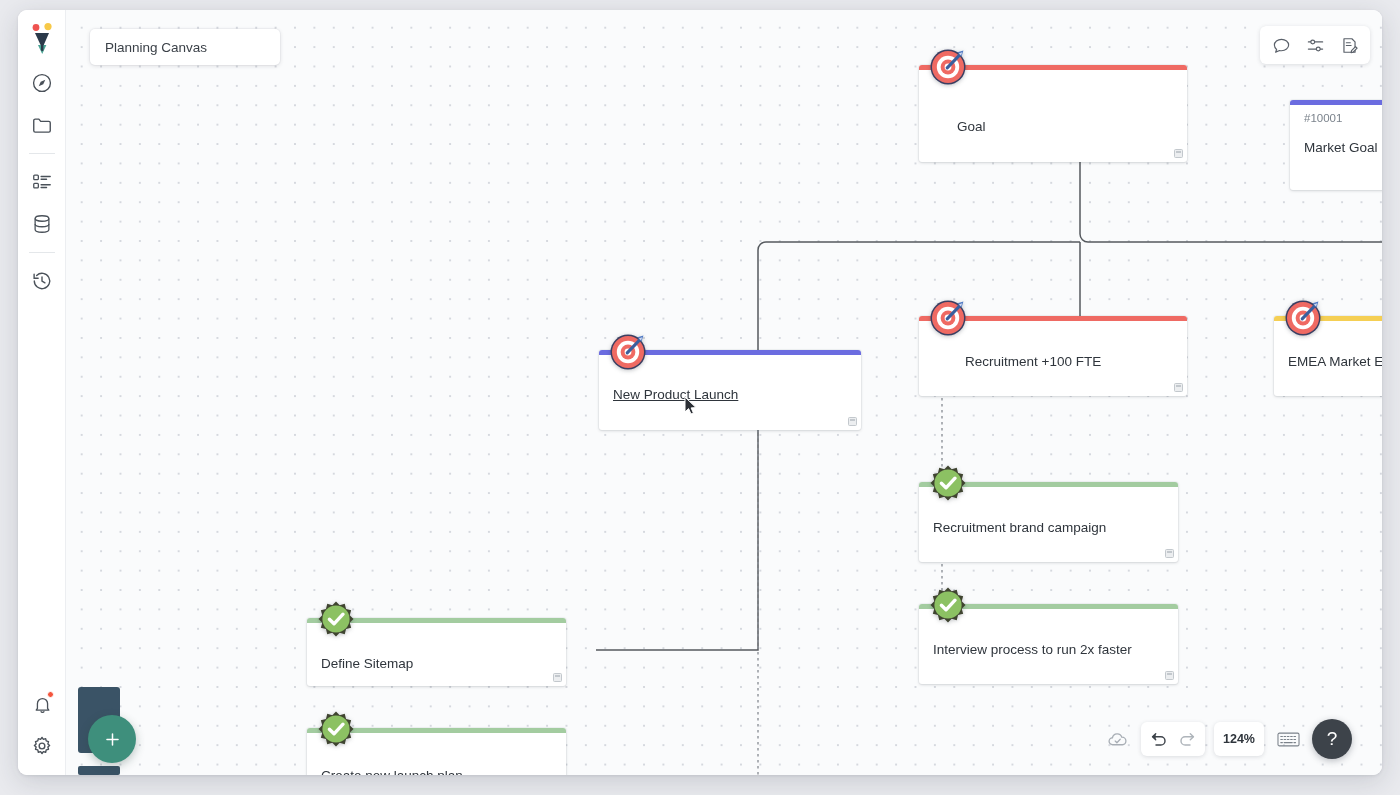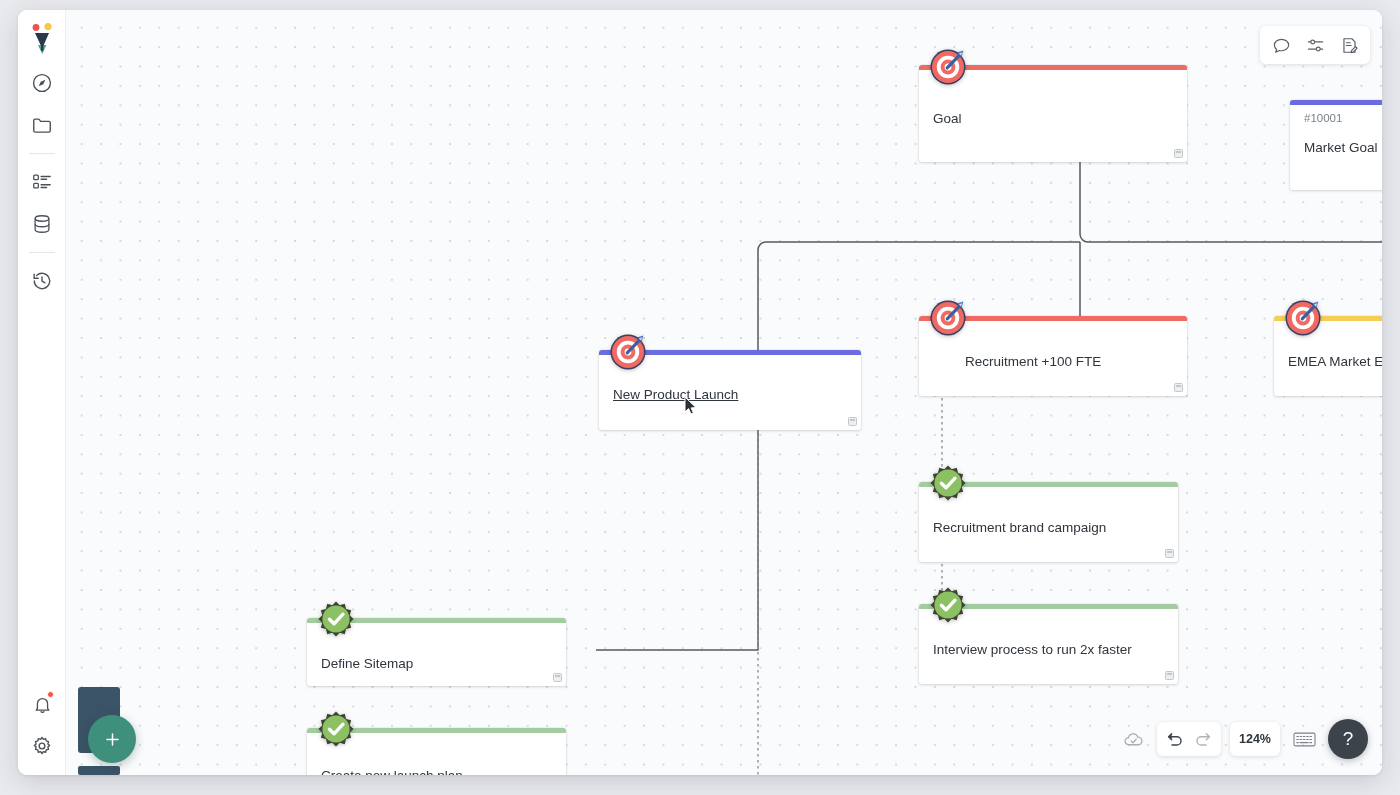--- a/index.html
+++ b/index.html
@@ -90,21 +90,21 @@
     z-index: 30;
   }
   .tool-btn {
     width: 30px; height: 30px;
     display: flex; align-items: center; justify-content: center;
     border-radius: 4px; color: #5a6069; cursor: pointer;
   }
 
   
   #bottom-tools {
-    position: absolute; right: 14px; bottom: 16px;
+    position: absolute; right: 30px; bottom: 16px;
     display: flex; align-items: center; gap: 9px;
     z-index: 30;
     text-align: center;
   }
   .bt-plain {
     width: 30px; height: 30px;
     display:flex; align-items:center; justify-content:center;
     color:#9aa1a9;
   }
   .bt-group {
@@ -284,20 +284,23 @@
       </g>
       <g fill="none" stroke="#8d9299" stroke-width="1.4" stroke-dasharray="2.5 3.5">
 
         <path d="M692 420 V765"></path>
 
         <path d="M876 340 V512 H883"></path>
         <path d="M876 512 V625 H883"></path>
       </g>
     </svg>
 
+    <div id="title-chip">
+      <span>Planning Canvas</span>
+    </div>
 
     <div id="top-tools">
       <div class="tool-btn">
         <svg width="19" height="19" viewBox="0 0 24 24" fill="none" stroke="#5a6069" stroke-width="1.5" stroke-linejoin="round">
           <path d="M21 11.4 c0 4-4 7.2-9 7.2 a11 11 0 0 1 -2.4-.3 L4.6 20.4 l1.2-3.3 A7.9 7.9 0 0 1 3 11.4 C3 7.4 7 4.2 12 4.2 s9 3.2 9 7.2 Z"></path>
         </svg>
       </div>
       <div class="tool-btn">
         <svg width="19" height="19" viewBox="0 0 24 24" fill="none" stroke="#5a6069" stroke-width="1.5" stroke-linecap="round">
           <path d="M3 7.5 H21 M3 16.5 H21"></path>
@@ -371,21 +374,21 @@
     <circle cx="21" cy="23" r="17.5" fill="#3b3f62"></circle>
     <circle cx="21" cy="23" r="16" fill="#ef6a63"></circle>
     <circle cx="21" cy="23" r="11.2" fill="#ffffff"></circle>
     <circle cx="21" cy="23" r="7.4" fill="#ef6a63"></circle>
     <circle cx="21" cy="23" r="3.4" fill="#ffffff"></circle>
     <path d="M20.2 23.8 L33 10.6" stroke="#3a5f9e" stroke-width="3.1" stroke-linecap="round"></path>
     <path d="M30.6 8.2 L36.4 6.4 L34.6 12.2 Z" fill="#4f79c4"></path>
     <path d="M31.8 9.4 L35.2 8.2 L34 11.6 Z" fill="#cfd9ee"></path>
   </svg>
           </div>
-          <div class="card-title" style="top: 46px;">Goal</div>
+          <div class="card-title" style="top: 54px; margin-left: 24px;">Goal</div>
           <div class="resize-handle"></div>
         </div>
         <div class="card" style="left: 1224px; top: 90px; width: 130px; height: 90px;">
           <div class="card-bar" style="background: rgb(107, 108, 224);"></div>
           <div class="card-key">#10001</div>
           <div class="card-title" style="top: 40px;">Market Goal</div>
         </div>
         <div class="card" style="left: 533px; top: 340px; width: 262px; height: 80px;">
           <div class="card-bar" style="background: rgb(107, 108, 224);"></div>
           <div class="card-badge">

